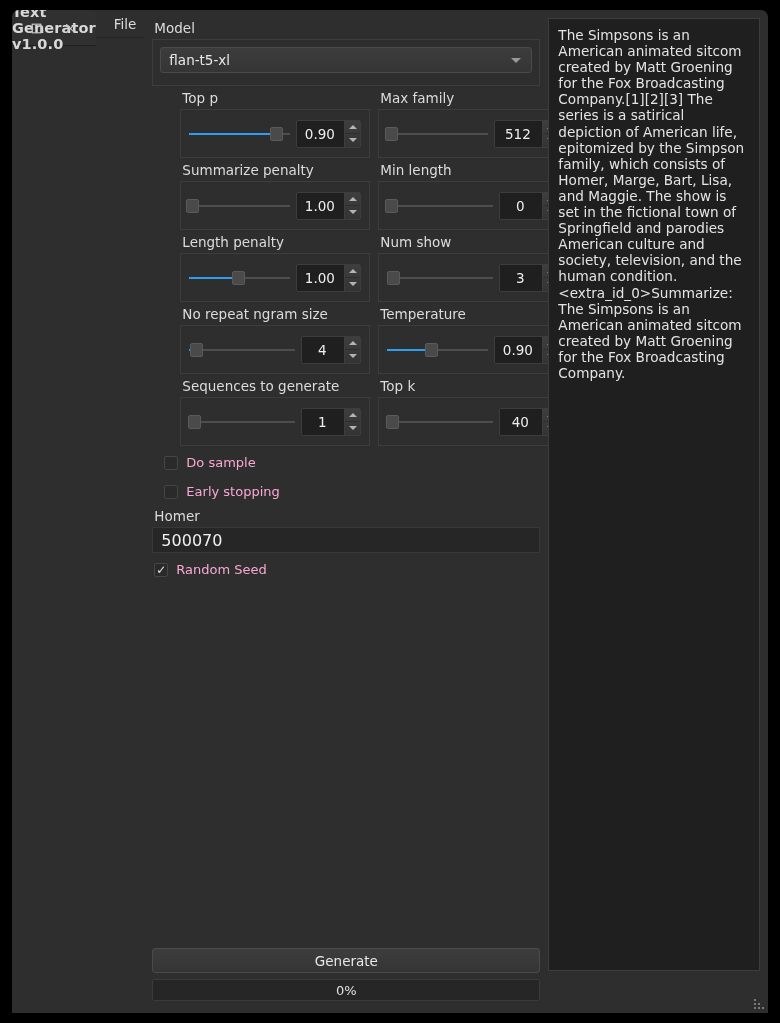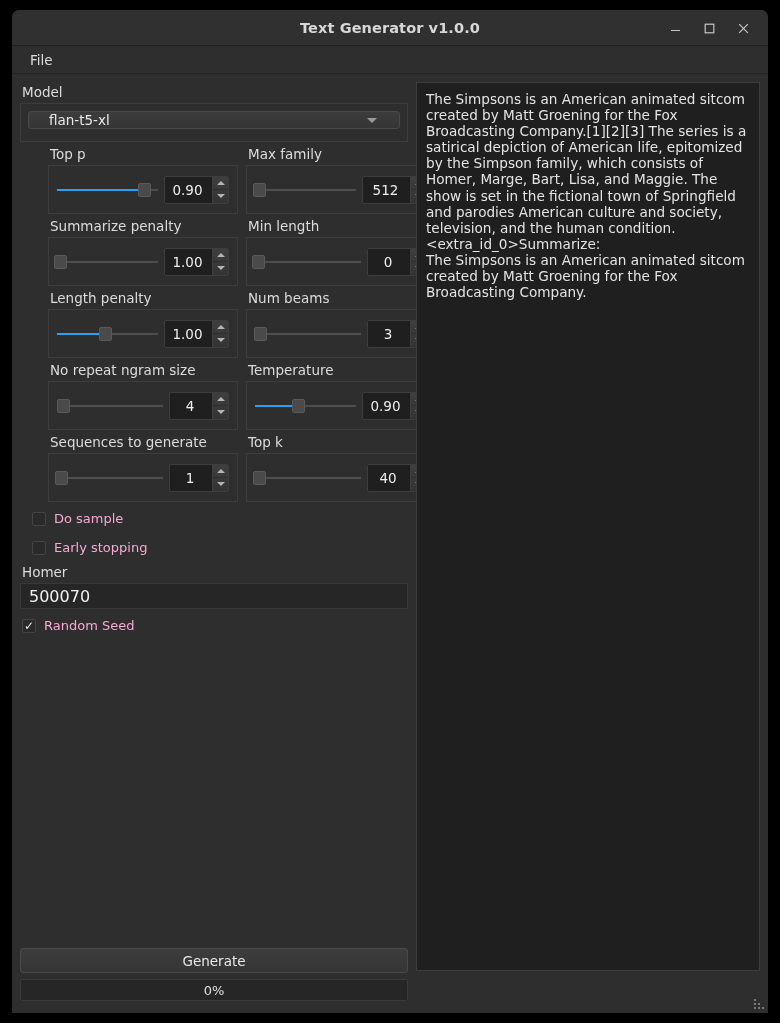--- a/index.html
+++ b/index.html
@@ -14,21 +14,21 @@
 
   .window {
     position: absolute;
     left: 12px;
     top: 10px;
     width: 756px;
     height: 1003px;
     background: #2e2e2e;
     border-radius: 7px 7px 0 0;
     display: flex;
-    flex-direction: column;
+    flex-direction: row;
     overflow: hidden;
   }
 
   
   .titlebar {
     height: 36px;
     background: #303030;
     border-radius: 7px 7px 0 0;
     position: relative;
     display: flex;
@@ -119,27 +119,27 @@
     line-height: 17px;
   }
 
   
   .combo-frame {
     border: 1px solid #3d3d3d;
     padding: 7px 7px 12px 7px;
     margin-bottom: 2px;
   }
   .combo {
-    height: 18px;
+    height: 26px;
     background: linear-gradient(#3c3c3c, #353535);
     border: 1px solid #4a4a4a;
     border-radius: 3px;
     display: flex;
     align-items: center;
-    padding: 0 20px;
+    padding: 0 8px;
     position: relative;
   }
   .combo-text {
     font-size: 13.5px;
     color: #e8e8e8;
     flex: 1 1 auto;
   }
   .combo-arrow {
     width: 0; height: 0;
     border-left: 5px solid transparent;
@@ -473,21 +473,21 @@
                   </div>
                 </div>
               </div>
             </div>
           </div>
           <div class="grid-row">
             <div class="cell">
               <div class="field-label">Length penalty</div>
             </div>
             <div class="cell">
-              <div class="field-label">Num beams</div>
+              <div class="field-label">Num show</div>
             </div>
           </div>
           <div class="grid-row">
             <div class="cell">
               <div class="slider-frame">
                 <div class="slider">
                   <div class="slider-groove"></div>
                   <div class="slider-fill" style="width:48%"></div>
                   <div class="slider-handle" style="left:48%"></div>
                 </div>

